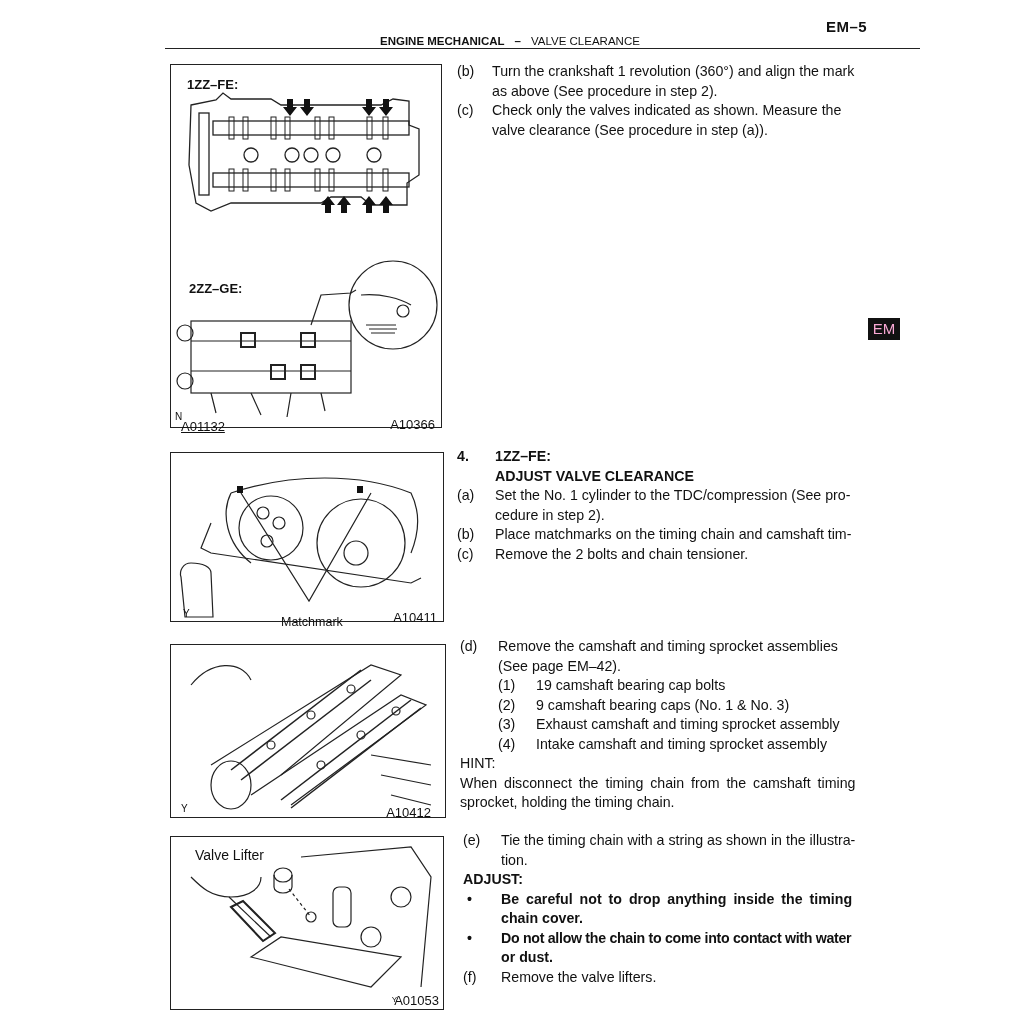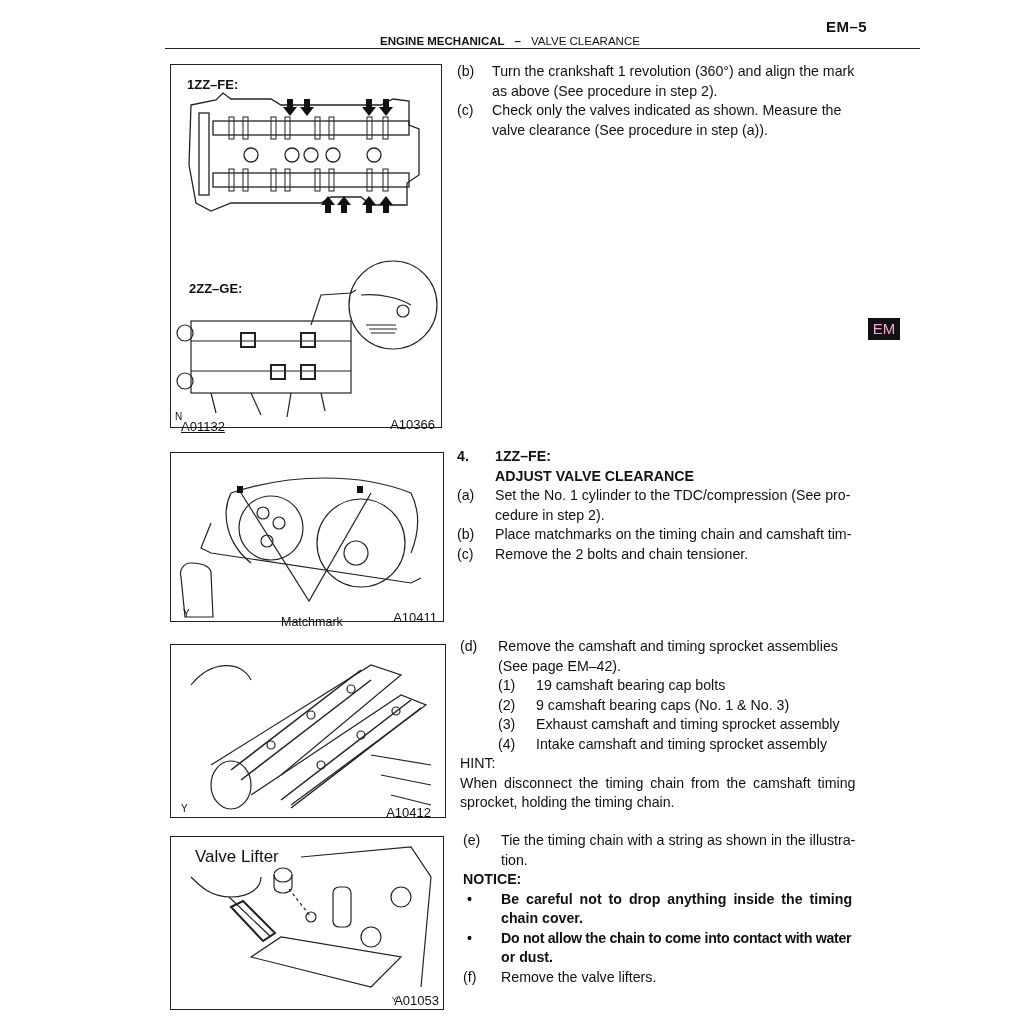--- a/index.html
+++ b/index.html
@@ -160,21 +160,21 @@
       <path d="M58 60 L100 100"></path>
       <path d="M60 70 L72 64 L104 96 L92 104 Z" stroke-width="2"></path>
       <path d="M80 120 L200 150 L230 120 L110 100 Z"></path>
       <rect x="162" y="50" width="18" height="40" rx="6"></rect>
       <circle cx="200" cy="100" r="10"></circle>
         <circle cx="230" cy="60" r="10"></circle>
         <circle cx="140" cy="80" r="5"></circle>
       <path d="M130 20 L240 10 L260 40 L250 150"></path>
     </g>
   </svg>
-  <div style="position:absolute;left:24px;top:10px;font-size:17px;">Valve Lifter</div>
+  <div style="position:absolute;left:24px;top:10px;font-size:14px;">Valve Lifter</div>
   <div class="figcorner" style="right:46px;top:158px;font-size:8px;">Y</div>
   <div class="figid" style="right:4px;top:156px;">A01053</div>
 </div>
 
 <div class="txt" style="left:457px;top:62px;width:420px;">
   <div class="row">
     <div class="lab">(b)</div>
     <div class="body">
         <div>Turn the crankshaft 1 revolution (360°) and align the mark</div>
         <div>as above (See procedure in step 2).</div>
@@ -252,21 +252,21 @@
 </div>
 
 <div class="txt" style="left:463px;top:831px;width:412px;">
   <div class="row">
     <div class="lab2">(e)</div>
     <div class="body">
         <div>Tie the timing chain with a string as shown in the illustra-</div>
         <div>tion.</div>
       </div>
   </div>
-  <div class="bold">NOTICE:</div>
+  <div class="bold">ADJUST:</div>
   <div class="row bold">
     <div class="lab2" style="padding-left:4px;width:34px;">•</div>
     <div class="body">
         <div style="word-spacing:3px;">Be careful not to drop anything inside the timing</div>
         <div>chain cover.</div>
       </div>
   </div>
   <div class="row bold">
     <div class="lab2" style="padding-left:4px;width:34px;">•</div>
     <div class="body">

